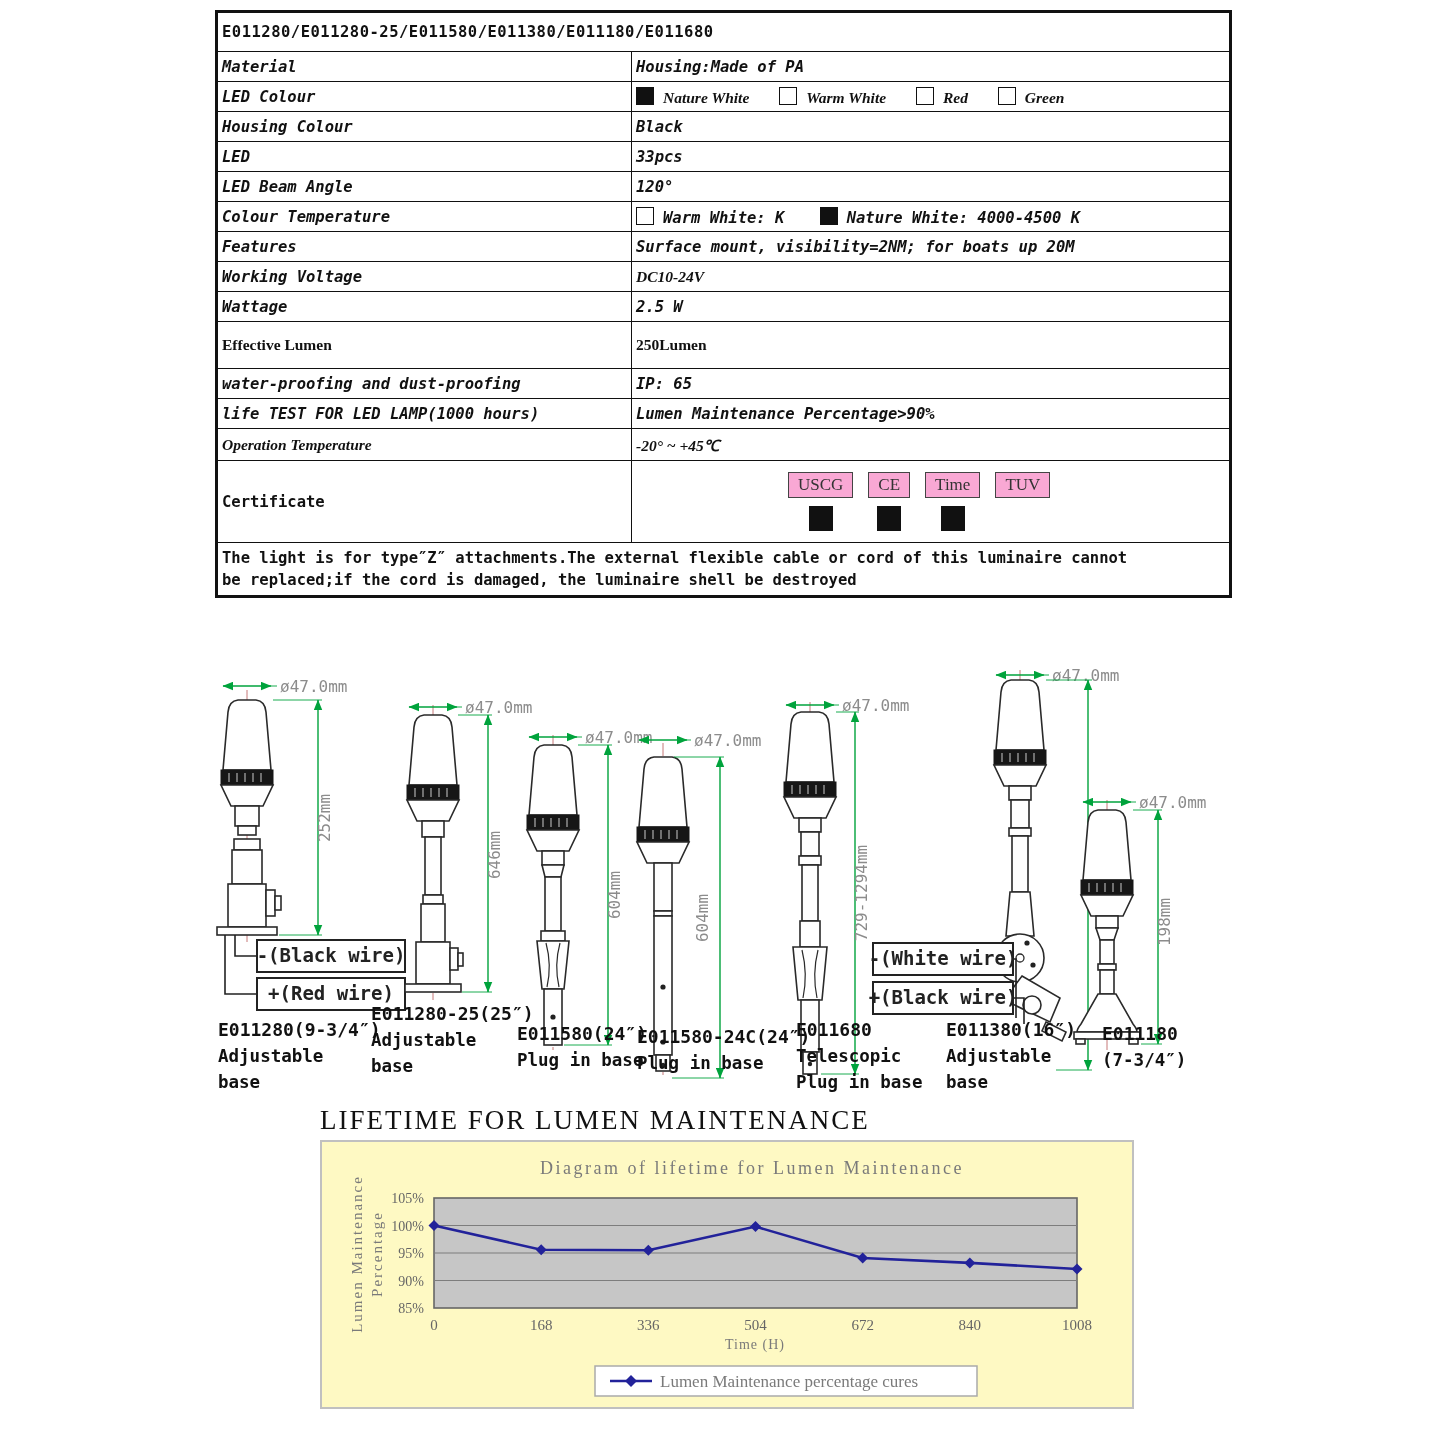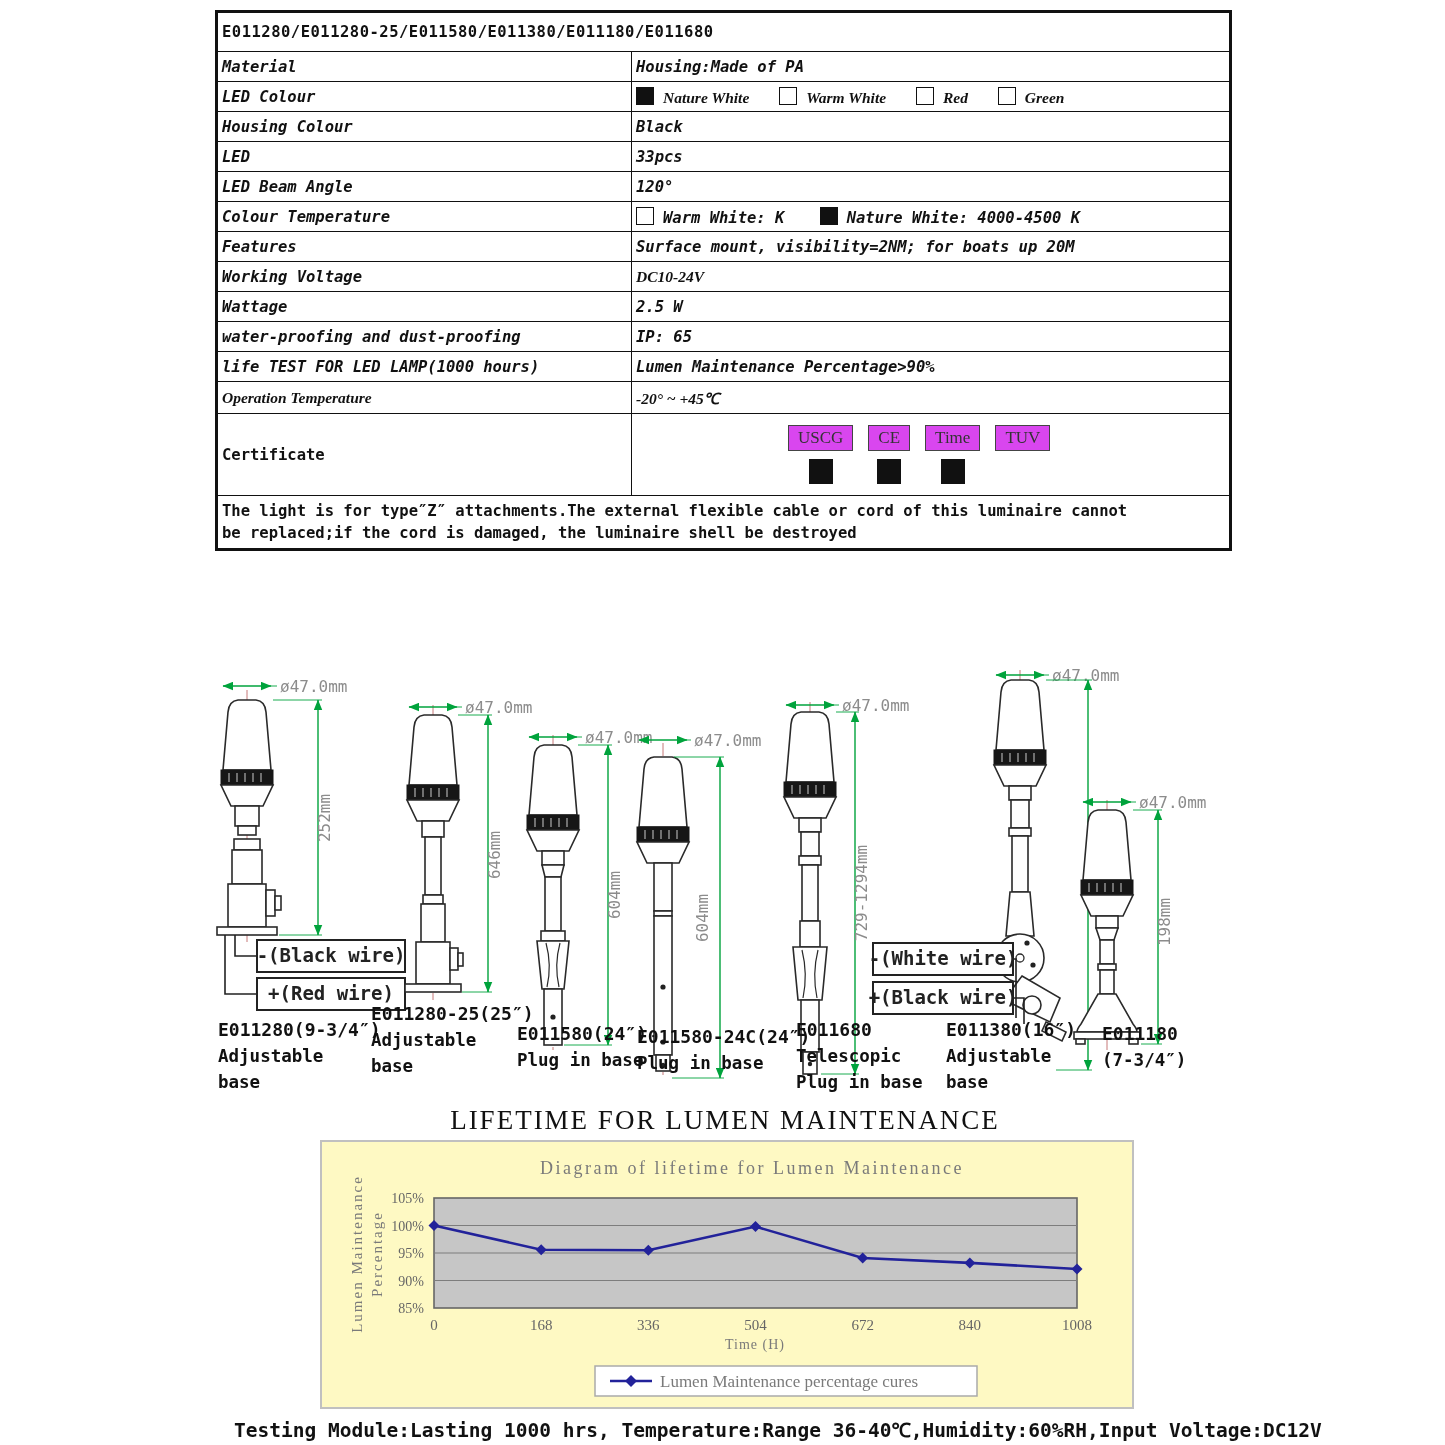--- a/index.html
+++ b/index.html
@@ -18,41 +18,41 @@
   td.left-bold{text-align:left;padding-left:8px;font-weight:700;}
   .cb{display:inline-block;width:16px;height:16px;border:1.8px solid #111;background:#fff;
       vertical-align:-2px;margin-right:9px;}
   .cb.on{background:#111;}
   .opt{margin-right:26px;white-space:nowrap;}
   
   tr.cert-row{height:82px;}
   .cert-wrap{display:flex;align-items:flex-start;margin-left:152px;gap:15px;}
   .cert-item{display:flex;flex-direction:column;align-items:center;gap:8px;}
   .cert-box{border:1.6px solid #444;color:#333;font-family:"Liberation Serif", serif;
-            font-size:17px;font-weight:500;padding:2px 9px;background:#d946ef;}
+            font-size:17px;font-weight:500;padding:2px 9px;background:#f9a8d4;}
   .cert-sq{width:24px;height:25px;background:#111;visibility:hidden;}
   .cert-sq.on{visibility:visible;}
   tr.note-row{height:54px;}
   td.note-cell{text-align:left;padding:3px 6px;font-size:16.5px;font-weight:600;line-height:1.45;
                border-top:3px solid #111;}
   
   svg.draws{position:absolute;left:200px;top:650px;}
   .ln{fill:#fff;stroke:#2a2a2a;stroke-width:1.6;}
   .lnf{fill:#161616;stroke:#161616;}
   .cl{stroke:#c06a6a;stroke-width:.9;stroke-dasharray:13 4 3 4;}
   .dim{stroke:#00a33c;stroke-width:1.4;fill:none;}
   .ext{stroke:#00a33c;stroke-width:.9;fill:none;}
   .dimtxt{fill:#8c8c8c;font-family:"DejaVu Sans Mono", monospace;font-size:16px;}
   .wirebox{fill:#fff;stroke:#222;stroke-width:2;}
   .wiretxt{fill:#222;font-family:"DejaVu Sans Mono", monospace;font-size:19px;font-weight:600;}
   .wireln{stroke:#222;stroke-width:1.6;fill:none;}
   .caption{position:absolute;font-size:17.5px;font-weight:600;line-height:1.5;color:#111;white-space:nowrap;}
   .caption .mdl{font-size:18px;}
   
-  .section-title{position:absolute;left:320px;top:1105px;width:810px;text-align:center;
+  .section-title{position:absolute;left:320px;top:1105px;width:810px;
                  font-family:"Liberation Serif", serif;font-size:27px;letter-spacing:2px;color:#111;}
   .chart-box{position:absolute;left:320px;top:1140px;width:810px;height:265px;
              border:2px solid #c0c0c0;background:#fef9c3;}
   .chart-txt{fill:#7a7a7a;font-family:"Liberation Serif", serif;}
   .footer-line{position:absolute;left:234px;top:1416px;font-size:19.5px;font-weight:600;
                color:#111;white-space:nowrap;}
 </style>
 </head>
 <body>
 
@@ -103,20 +103,24 @@
           <td>Features</td>
           <td>Surface mount, visibility=2NM; for boats up 20M</td>
         </tr>
     <tr class="r">
           <td>Working Voltage</td>
           <td class="serif">DC10-24V</td>
         </tr>
     <tr class="r">
           <td>Wattage</td>
           <td>2.5 W</td>
+        </tr>
+    <tr class="tall serif">
+          <td>Effective Lumen</td>
+          <td>250Lumen</td>
         </tr>
     <tr class="r">
           <td>water-proofing and dust-proofing</td>
           <td>IP: 65</td>
         </tr>
     <tr class="r">
           <td>life TEST FOR LED LAMP(1000 hours)</td>
           <td>Lumen Maintenance Percentage&gt;90%</td>
         </tr>
     <tr class="r serif" style="height:32px">
@@ -401,14 +405,13 @@
       <text class="chart-txt" transform="translate(40,112) rotate(-90)" text-anchor="middle" font-size="15" letter-spacing="2">Lumen Maintenance</text>
       <text class="chart-txt" transform="translate(60,112) rotate(-90)" text-anchor="middle" font-size="15" letter-spacing="2">Percentage</text>
       <text class="chart-txt" x="433" y="207" text-anchor="middle" font-size="14" letter-spacing="1">Time (H)</text>
       <rect x="273" y="224" width="382" height="30" fill="#fff" stroke="#aaa" stroke-width="1.5"></rect>
       <line class="series-stroke" x1="288" y1="239" x2="330" y2="239" stroke-width="2.5" stroke="#22229a"></line>
       <path class="series-fill" d="M309,233 L315,239 L309,245 L303,239 Z" fill="#22229a"></path>
       <text class="chart-txt" x="338" y="245" font-size="17">Lumen Maintenance percentage cures</text>
     </svg>
   </div>
 
-  <div class="footer-line">Testing Module:Lasting 1000 hrs, Temperature:Range 36-40℃,Humidity:60%RH,Input Voltage:DC12V</div>
 </div>
 
 </body></html>

